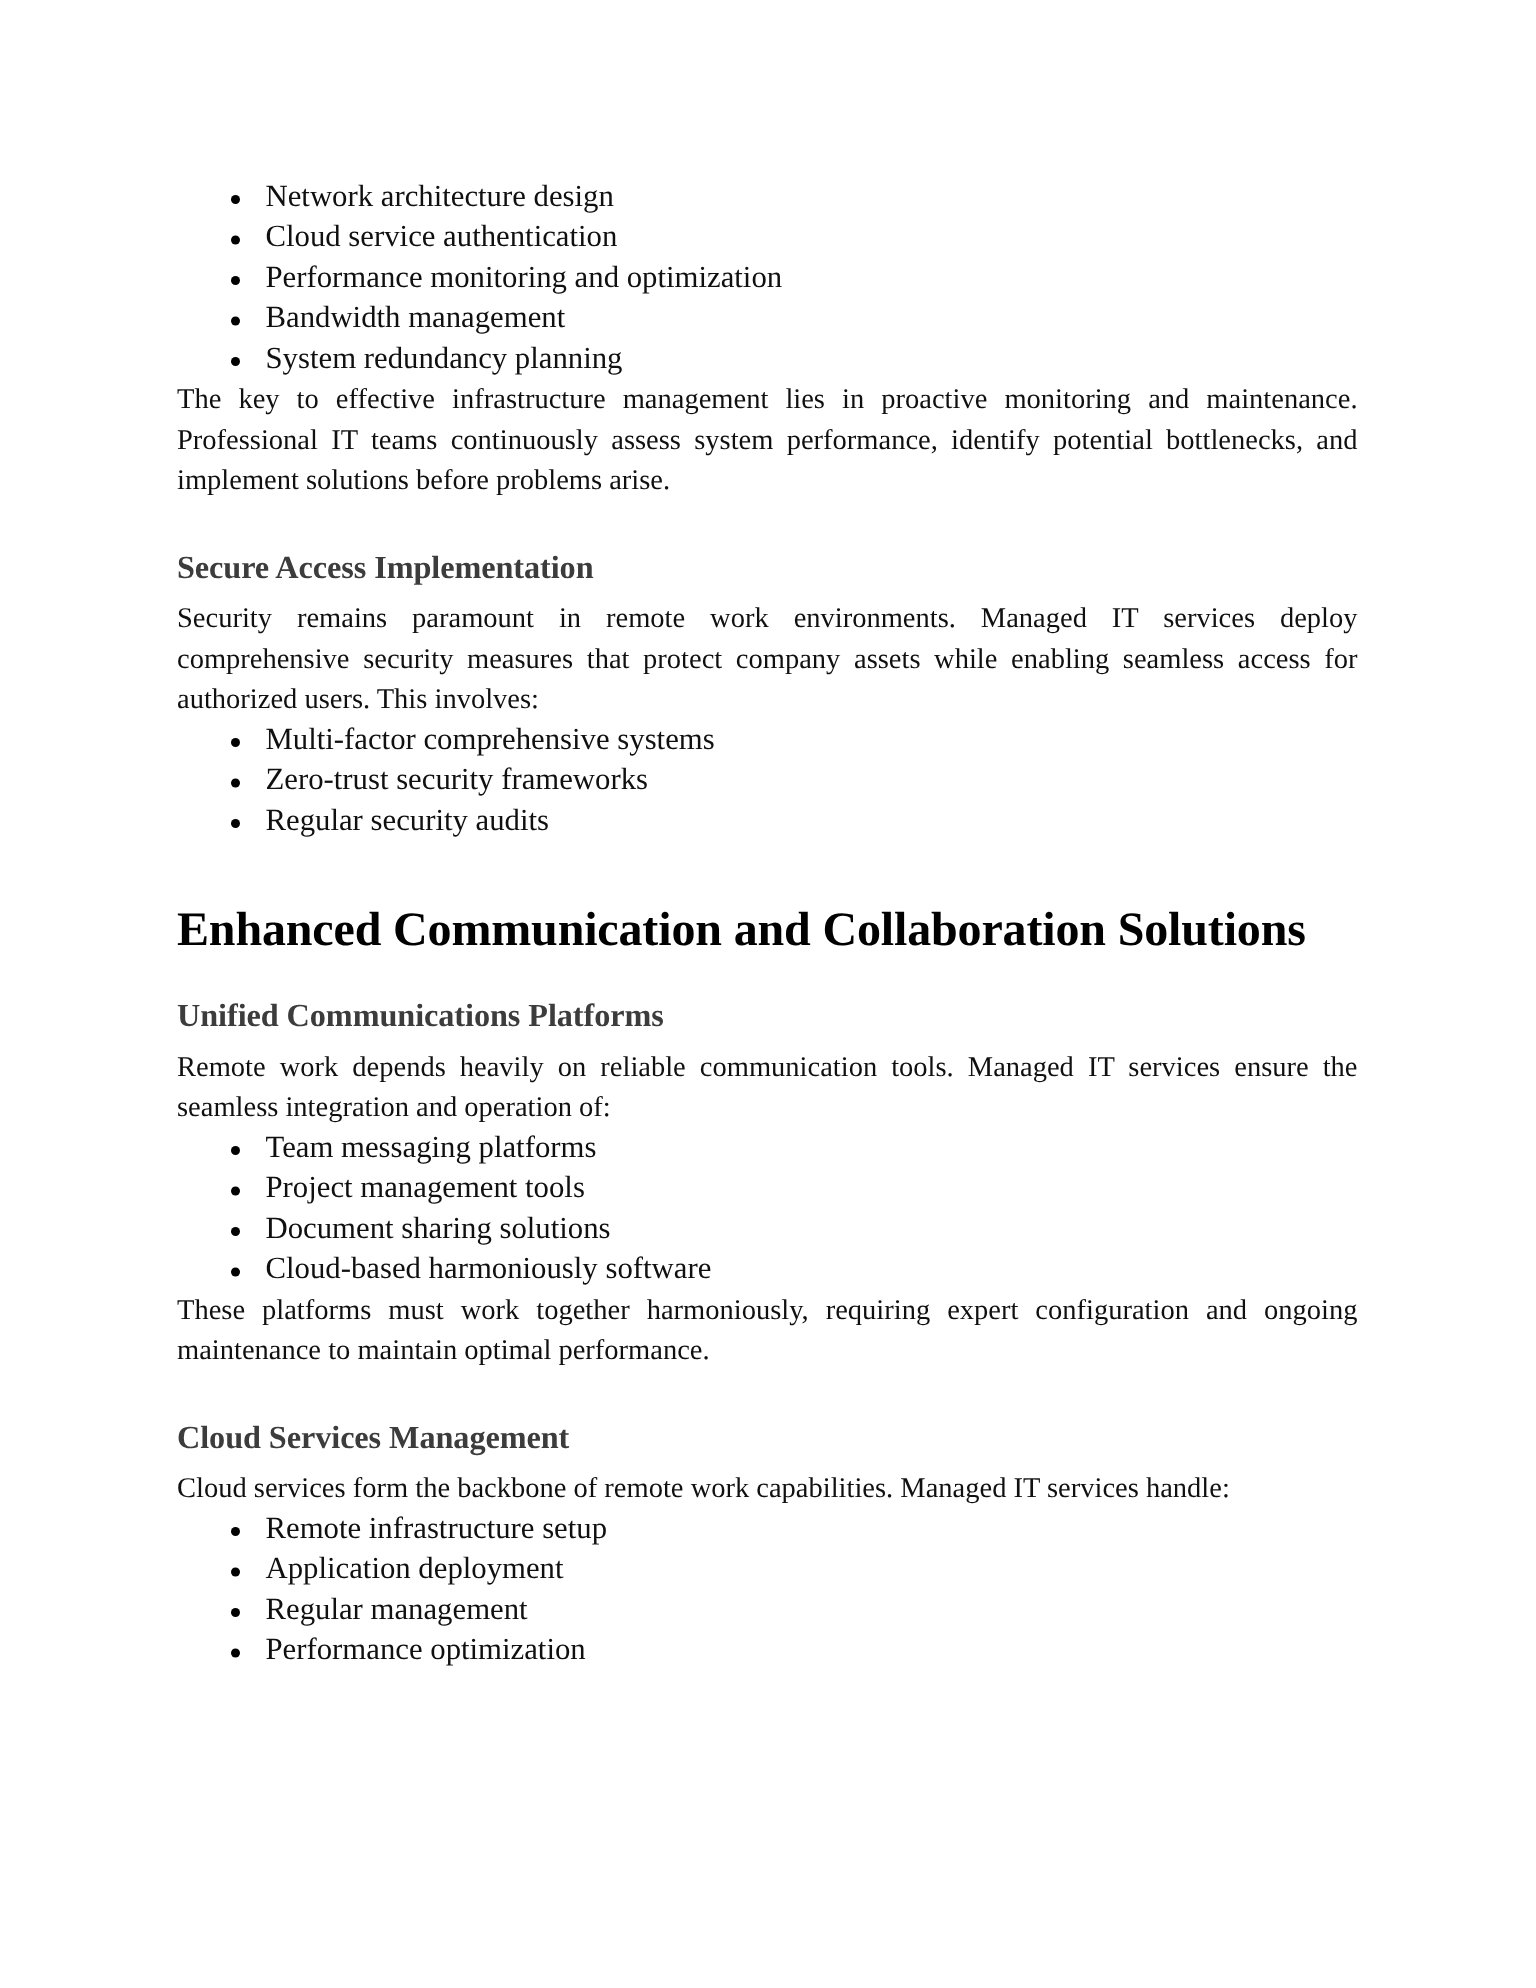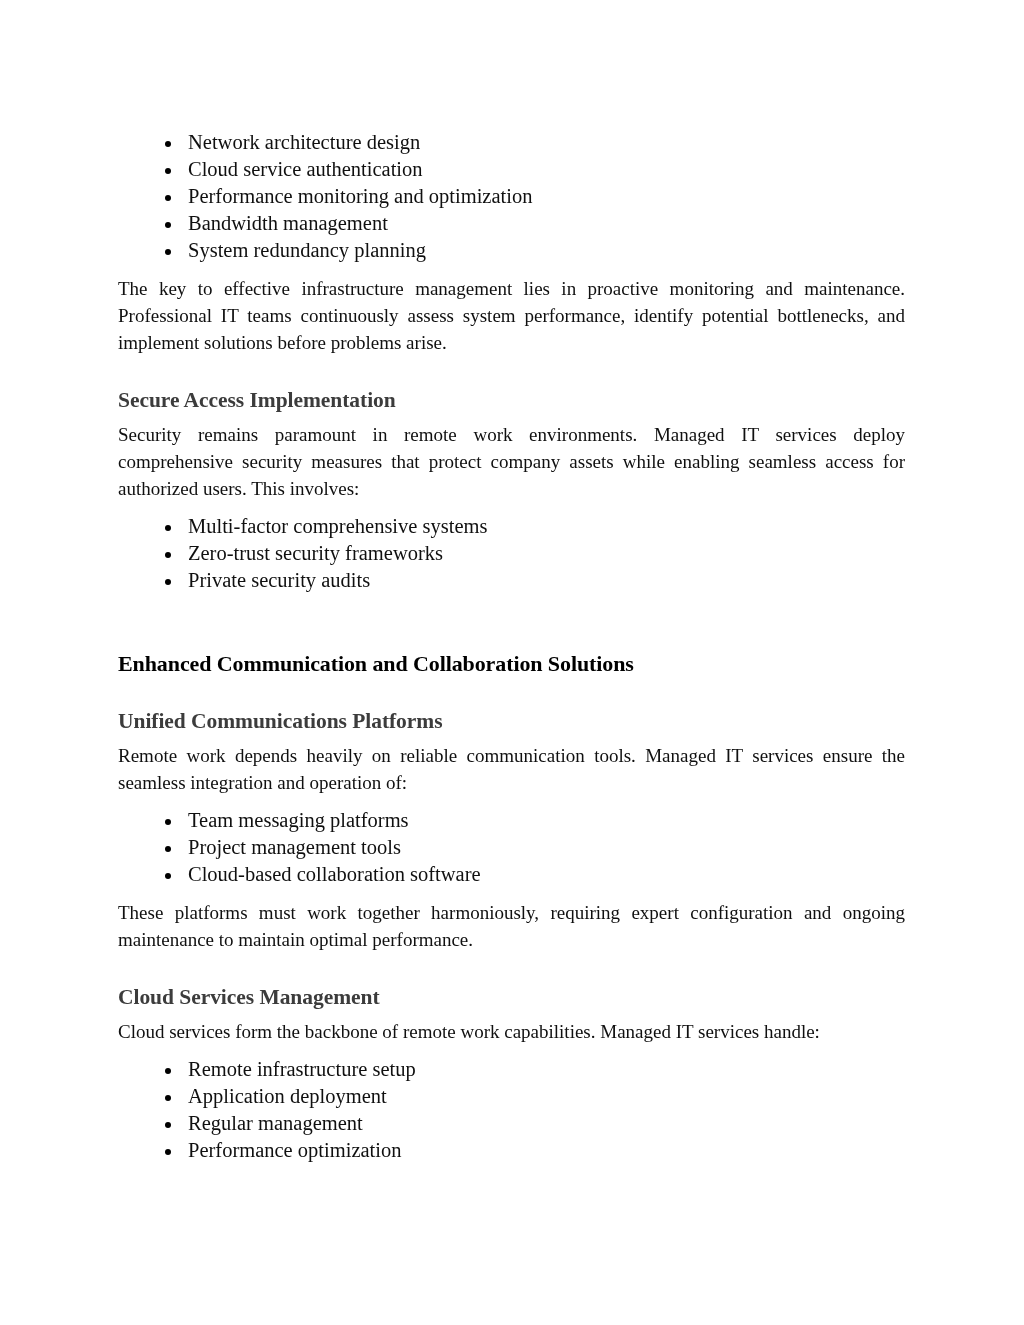--- a/index.html
+++ b/index.html
@@ -32,21 +32,21 @@
     text-align: justify;
     text-justify: inter-word;
     color: #101010;
     -webkit-hyphens: none;
     hyphens: none;
   }
   p.body-text.last-line-normal {
     text-align-last: left;
   }
   ul.bullets {
-    margin: 11px;
+    margin: 0;
     padding: 0;
     list-style: none;
   }
   ul.bullets li {
     position: relative;
     font-size: 20.5px;
     line-height: 27px;
     color: #101010;
     padding-left: 59px;
     margin: 0;
@@ -55,21 +55,21 @@
     position: absolute;
     left: 36px;
     top: 11.5px;
     width: 6px;
     height: 6px;
     border-radius: 50%;
     background: #000000;
   }
   h2.section-title {
     margin: 0;
-    font-size: 22px;
+    font-size: 32px;
     line-height: 33px;
     font-weight: bold;
     color: #000000;
     letter-spacing: -0.1px;
   }
   h3.sub-title {
     margin: 0;
     font-size: 21.5px;
     line-height: 29px;
     font-weight: bold;
@@ -99,36 +99,37 @@
 
     <div class="sp-h3-before"></div>
     <h3 class="sub-title">Secure Access Implementation</h3>
     <div class="sp-h3-after"></div>
 
     <p class="body-text last-line-normal">Security remains paramount in remote work environments. Managed IT services deploy comprehensive security measures that protect company assets while enabling seamless access for authorized users. This involves:</p>
 
     <ul class="bullets">
       <li><span class="bullet-dot"></span><span>Multi-factor comprehensive systems</span></li>
       <li><span class="bullet-dot"></span><span>Zero-trust security frameworks</span></li>
-      <li><span class="bullet-dot"></span><span>Private security audits</span></li>
+      <li><span class="bullet-dot"></span><span>Regular security audits</span></li>
     </ul>
 
     <div class="sp-h2-before"></div>
     <h2 class="section-title">Enhanced Communication and Collaboration Solutions</h2>
     <div class="sp-h2-after"></div>
 
     <h3 class="sub-title">Unified Communications Platforms</h3>
     <div class="sp-h3-after"></div>
 
     <p class="body-text last-line-normal">Remote work depends heavily on reliable communication tools. Managed IT services ensure the seamless integration and operation of:</p>
 
     <ul class="bullets">
       <li><span class="bullet-dot"></span><span>Team messaging platforms</span></li>
       <li><span class="bullet-dot"></span><span>Project management tools</span></li>
-      <li><span class="bullet-dot"></span><span>Cloud-based collaboration software</span></li>
+      <li><span class="bullet-dot"></span><span>Document sharing solutions</span></li>
+      <li><span class="bullet-dot"></span><span>Cloud-based harmoniously software</span></li>
     </ul>
 
     <p class="body-text last-line-normal">These platforms must work together harmoniously, requiring expert configuration and ongoing maintenance to maintain optimal performance.</p>
 
     <div class="sp-h3-before"></div>
     <h3 class="sub-title">Cloud Services Management</h3>
     <div class="sp-h3-after"></div>
 
     <p class="body-text last-line-normal">Cloud services form the backbone of remote work capabilities. Managed IT services handle:</p>
 

